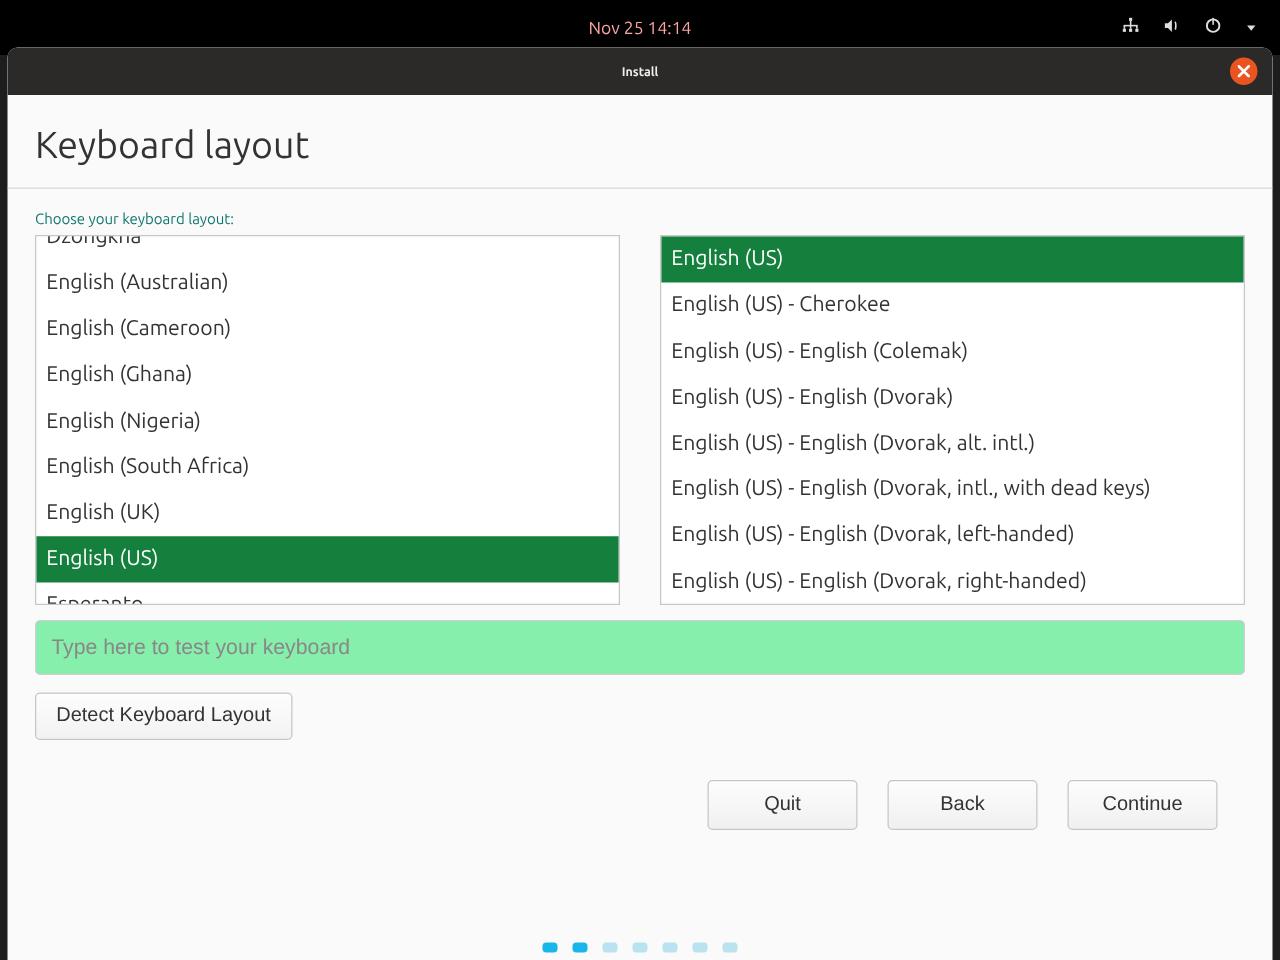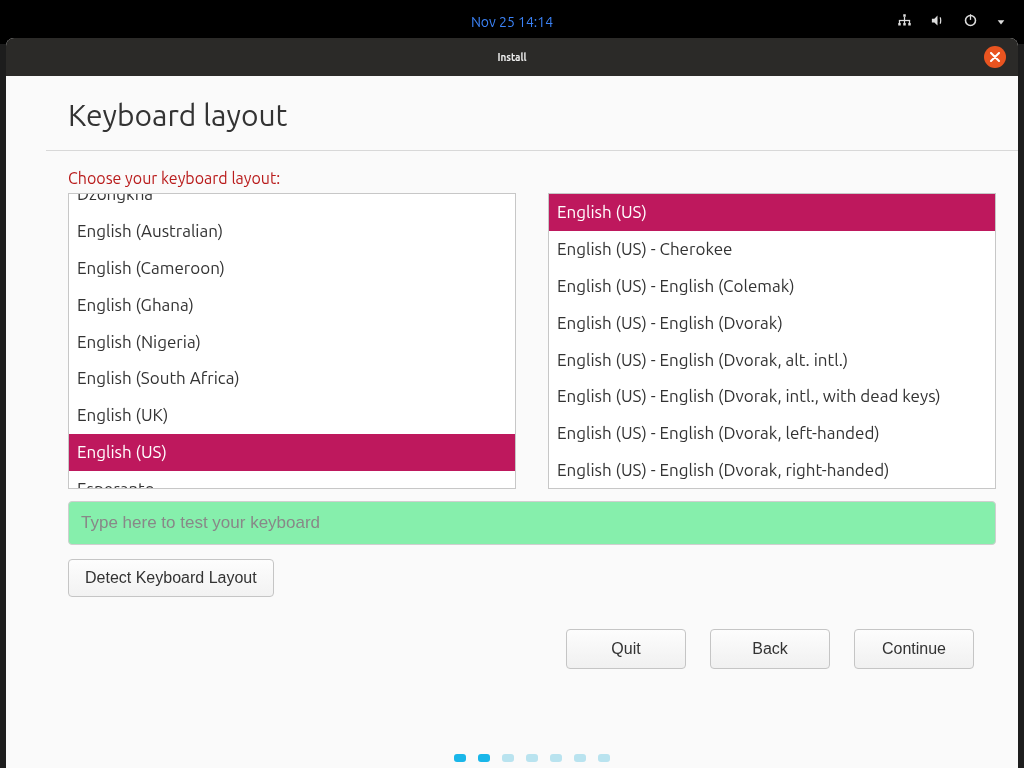--- a/index.html
+++ b/index.html
@@ -8,21 +8,21 @@
       height: 768px;
       font-family: Ubuntu, "Segoe UI", Arial, sans-serif;
       background: #1d1d1d;
       overflow: hidden;
       position: relative;
     }
     
     .topbar {
       height: 44px;
       background: #000;
-      color: #3b82f6;
+      color: #fca5a5;
       display: flex;
       align-items: center;
       justify-content: center;
       font-size: 14px;
       position: relative;
     }
     .topbar .right {
       position: absolute;
       right: 18px;
       display: flex;
@@ -60,38 +60,37 @@
       background: #e95420;
       display: flex; align-items: center; justify-content: center;
       color: #fff; font-size: 13px; cursor: pointer;
       font-weight: bold;
       line-height:1;
     }
     .page {
       flex: 1;
       display: flex;
       flex-direction: column;
-      margin-left: 40px;
     }
     .page-header {
       padding: 22px 22px 18px 22px;
     }
     .page-header h1 {
       font-weight: 400;
       font-size: 30px;
       color: #333;
     }
     .hr { border-bottom: 1px solid #d8d8d8; }
     .content {
       padding: 18px 22px 0 22px;
       flex: 1;
     }
     .prompt {
-      font-size: 16px;
-      color: #b91c1c;
+      font-size: 12px;
+      color: #0f766e;
       margin-bottom: 6px;
     }
     .lists {
       display: flex;
       gap: 32px;
     }
     .listbox {
       flex: 1;
       border: 1px solid #c7c7c7;
       background: #fff;
@@ -106,21 +105,21 @@
     }
     .item {
       padding: 4px 8px;
       font-size: 17px;
       color: #333;
       cursor: pointer;
       line-height: 1.7;
       white-space: nowrap;
     }
     .item.selected {
-      background: #be185d;
+      background: #15803d;
       color: #fff;
     }
     .test-input {
       margin-top: 12px;
       width: 100%;
       height: 44px;
       border: 1px solid #cfcfcf;
       border-radius: 4px;
       background: #86efac;
       padding: 17px 12px;

